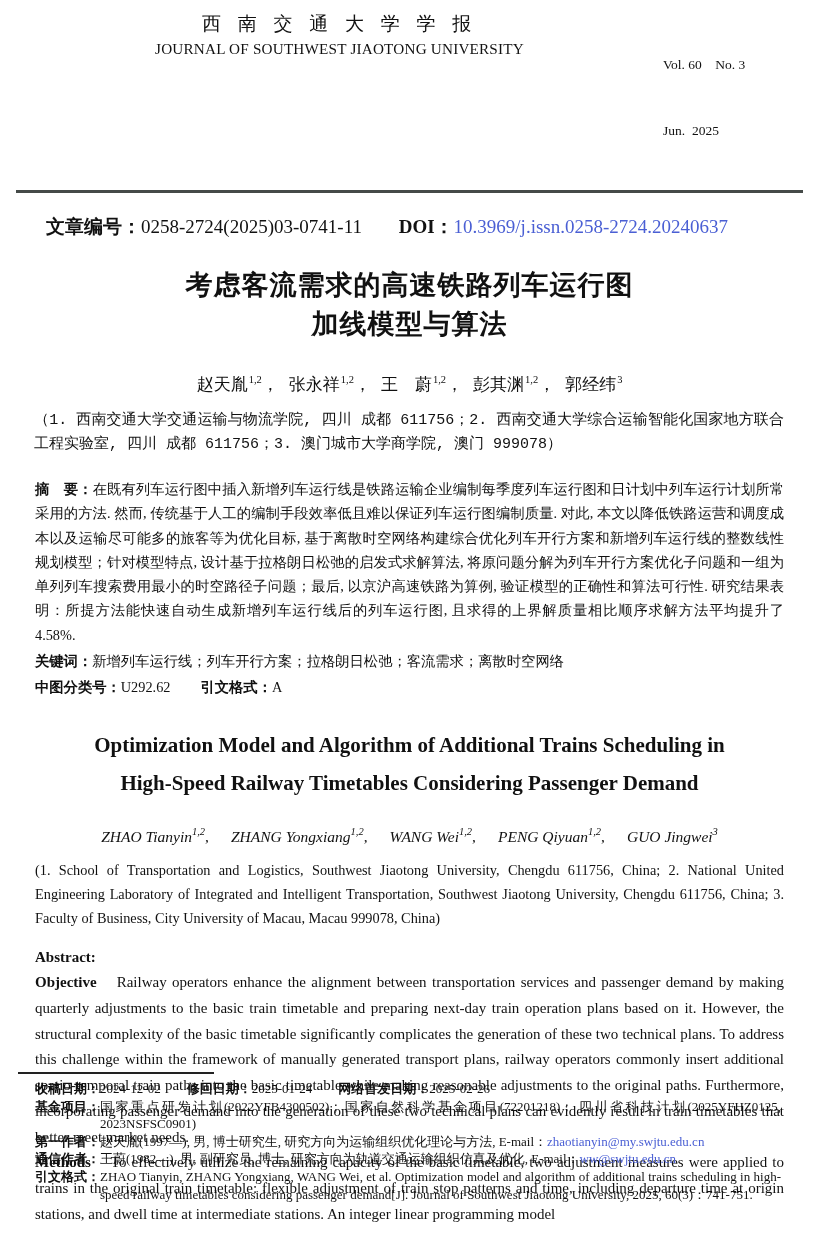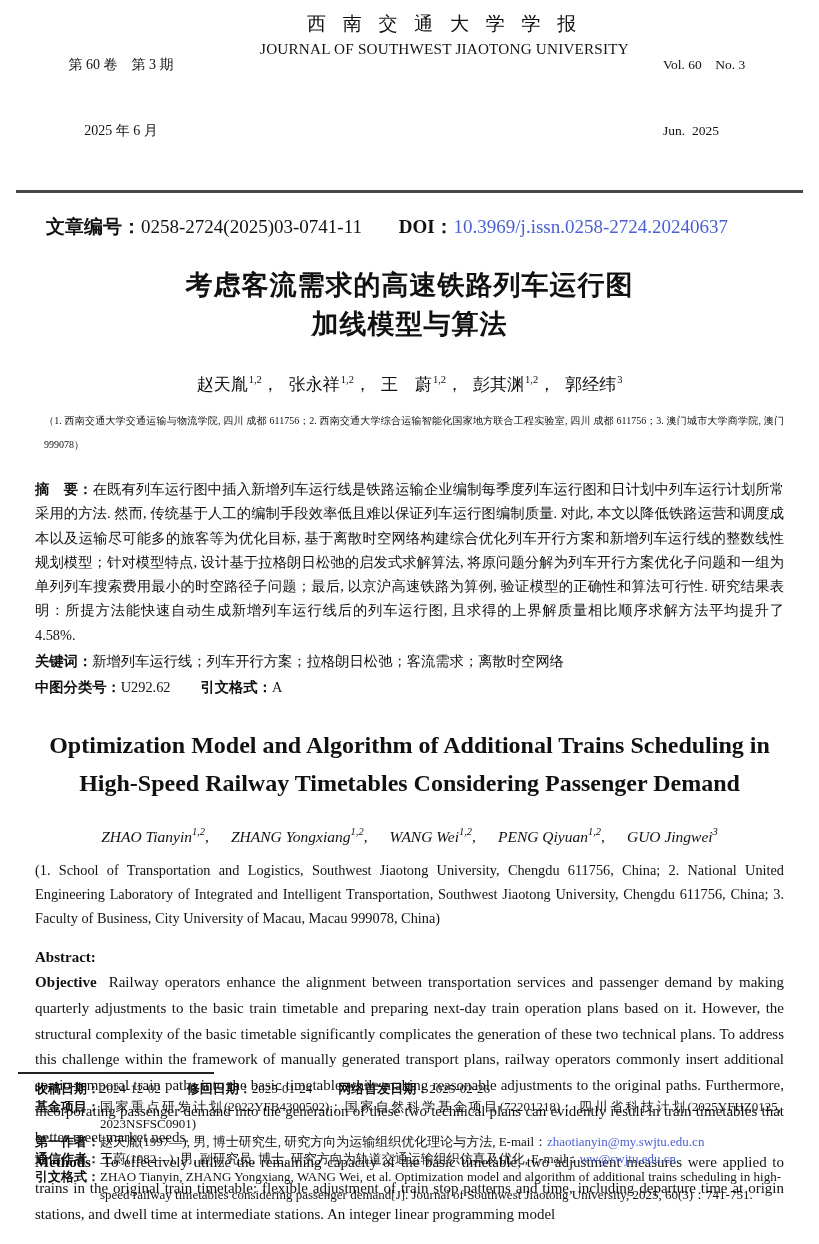--- a/index.html
+++ b/index.html
@@ -23,56 +23,52 @@
   
   .meta-line{margin:21px 35px 16px 46px;font-size:19px;}
   .meta-line .lbl{font-weight:700;}
   .doi-group{margin-left:32px;}
   .link{color:#4a5fd4;text-decoration:none;cursor:pointer;}
   
   .cn-title{margin:26px 30px 0 30px;text-align:center;font-size:27px;font-weight:700;line-height:39px;letter-spacing:1px;}
   .cn-authors{margin-top:24px;text-align:center;font-size:17px;line-height:24px;}
   .cn-author{margin:0 5px;}
   .cn-author sup{font-size:10.5px;vertical-align:7px;margin-left:1px;}
-  .cn-affil{margin:12px 35px 0 44px;font-size:10px;line-height:24px;text-align:justify;}
+  .cn-affil{margin:12px 35px 0 34px;font-size:15px;line-height:24px;text-align:justify;font-family:Liberation Mono, monospace;}
   .cn-abstract{margin:20px 35px 0 35px;font-size:14.3px;line-height:24.3px;text-align:justify;}
   .cn-kv{margin:2px 35px 0 35px;font-size:14.3px;line-height:24.3px;}
   .kv-gap{display:inline-block;width:30px;}
   
-  .en-title{margin:26px 20px 0 20px;text-align:center;font-size:24px;font-weight:700;line-height:38px;}
+  .en-title{margin:26px 20px 0 20px;text-align:center;font-size:21px;font-weight:700;line-height:38px;}
   .en-authors{margin-top:13px;text-align:center;font-size:15.5px;line-height:34px;}
   .en-author{font-style:italic;margin:0 11px;}
   .en-author sup{font-size:10.5px;vertical-align:7px;font-style:italic;}
   .en-author .sep{font-style:normal;}
   .en-affil{margin:4px 35px 0 35px;font-size:14.3px;line-height:24px;text-align:justify;}
   .en-abstract{margin:15px 35px 0 35px;font-size:15px;line-height:25.7px;text-align:justify;}
   .en-abstract p{margin:0;}
   .abs-head{font-weight:700;}
-  .run-in{font-weight:700;margin-right:12px;}
+  .run-in{font-weight:700;margin-right:20px;}
   
   .footnotes{position:absolute;left:0;right:0;top:1072px;padding:0 38px 0 35px;font-size:13px;line-height:17.6px;}
   .fn-rule{width:196px;height:2px;background:#222;margin-left:-17px;margin-bottom:6px;}
   .fn-row{display:flex;align-items:flex-start;}
   .fn-label{flex:0 0 63px;font-family:"Liberation Sans","DejaVu Sans",sans-serif;font-weight:700;white-space:nowrap;}
   .fn-content{flex:1;text-align:justify;}
   .fn-content p{margin:0;}
   .date-group{white-space:nowrap;}
   .date-group + .date-group{margin-left:26px;}
   .date-group .fn-label-inline{font-family:"Liberation Sans","DejaVu Sans",sans-serif;font-weight:700;}
 </style>
 </head>
 <body>
 
 <div class="page">
 
   <div class="hdr">
-    <div class="hdr-left">
-      <div>第 60 卷　第 3 期</div>
-      <div>2025 年 6 月</div>
-    </div>
     <div class="hdr-center">
       <div class="journal-cn">西 南 交 通 大 学 学 报</div>
       <div class="journal-en">JOURNAL OF SOUTHWEST JIAOTONG UNIVERSITY</div>
     </div>
     <div class="hdr-right">
       <div>Vol. 60　No. 3</div>
       <div>Jun.  2025</div>
     </div>
   </div>
   <div class="hdr-rule"></div>

